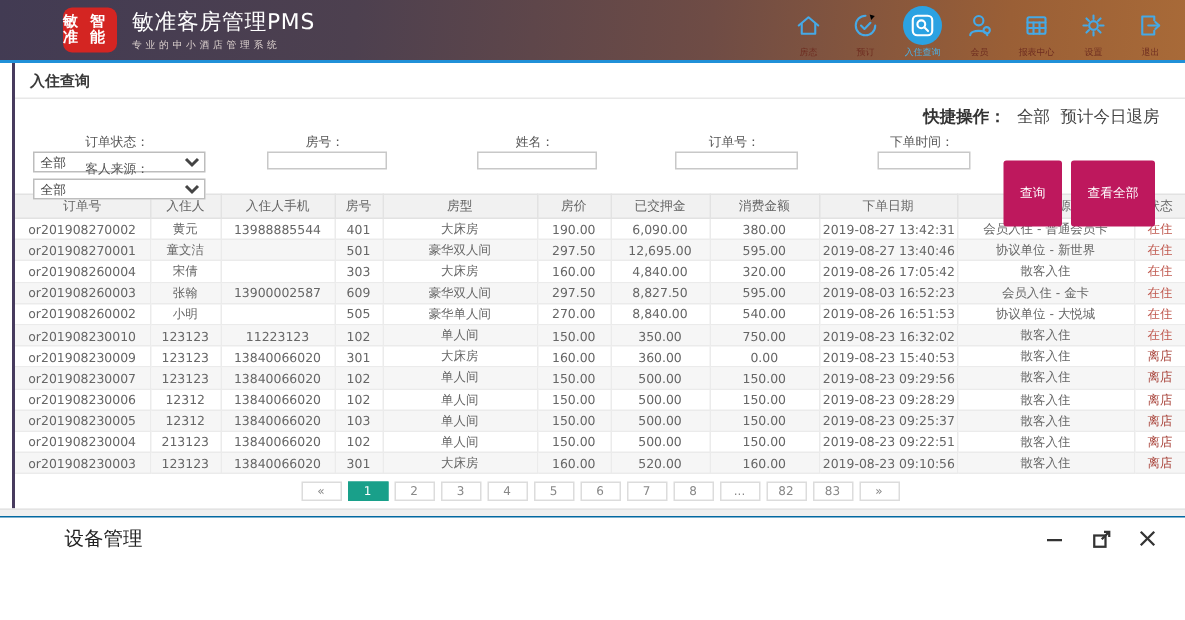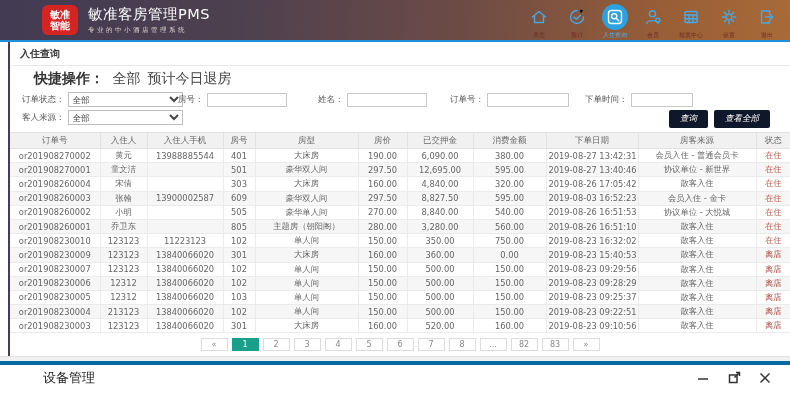--- a/index.html
+++ b/index.html
@@ -4,57 +4,57 @@
 <style>
   * { margin:0; padding:0; box-sizing:border-box; }
   html,body { width:790px; height:413px; overflow:hidden; background:#fff;
     font-family:"DejaVu Sans","Liberation Sans",sans-serif; }
 
   
   .header { height:42px; display:flex; align-items:center;
     border-bottom:2px solid #2090d8;
     background:linear-gradient(95deg,#423b53 0%,#4d404f 30%,#6f4c45 60%,#9a5f36 85%,#a86a38 100%); }
   .logo { width:36px; height:30px; background:#d42522; border-radius:6px; margin-left:42px;
-    display:flex; flex-direction:column; align-items:center; justify-content:center;
+    display:flex; align-items:center; justify-content:center;
     color:#fff; font-weight:bold; font-size:10px; line-height:1.15; flex:none; }
   .title-block { margin-left:10px; }
   .app-title { color:#fff; font-size:14.5px; letter-spacing:.5px; }
   .app-subtitle { color:#ddd2cf; font-size:6.5px; letter-spacing:2.5px; margin-top:2px; }
   .nav { margin-left:auto; display:flex; align-items:flex-start; padding-right:4px; }
   .nav-item { width:38px; display:flex; flex-direction:column; align-items:center;
     cursor:pointer; padding-top:3px; }
   .nav-icon { width:26px; height:26px; border-radius:50%; display:flex; align-items:center; justify-content:center; }
   .nav-icon svg { stroke:#45a9e6; fill:none; stroke-width:1.4; stroke-linecap:round; stroke-linejoin:round; }
   .nav-item.active .nav-icon { background:#2ba2e2; }
   .nav-item.active .nav-icon svg { stroke:#fff; }
   .nav-label { font-size:7px; color:#6e2c20; margin-top:0; white-space:nowrap; transform:scale(.85); }
   .nav-item.active .nav-label { color:#4ab2e8; }
 
   
   .main { margin-left:8px; border-left:2px solid #473b5e; background:#fff; }
   .tab-row { border-bottom:1px solid #e8e8e8; padding:5px 0 4px 10px;
     font-size:10px; color:#3a3a3a; font-weight:bold; }
-  .quick-row { padding:4px 24px 1px; font-size:14px; color:#333; }
+  .quick-row { padding:4px 10px 1px; font-size:11px; color:#333;text-align:right; }
   .quick-row .qlabel { font-weight:bold; margin-right:4px; }
   .quick-link { color:#444; margin-right:7px; cursor:pointer; }
 
   .filters { position:relative; padding:3px 0 4px; font-size:8.5px; color:#555; }
   .f-row { position:relative; height:16px; margin-bottom:2px; }
-  .fg { position:absolute; top:0; display:flex; align-items:center; height:15px; white-space:nowrap; }
+  .fg { position:absolute; top:0; display:flex; align-items:center; height:15px; white-space:nowrap;flex-direction:column; }
   .fg label { margin-right:3px; }
   .fg select { width:115px; height:15px; font-size:8.5px; color:#444;
     border:1px solid #bdbdbd; background:#fff; }
   .fg input { height:14px; border:1px solid #c8c8c8; font-size:8.5px; padding:0 3px; color:#444; }
   .in-80 { width:80px; } .in-82 { width:82px; } .in-62 { width:62px; }
   #fg-status,#fg-source { left:12px; }
   #fg-room { left:168px; } #fg-name { left:308px; }
   #fg-orderno { left:440px; } #fg-time { left:575px; }
   .btns { position:absolute; right:20px; top:0; display:flex; gap:6px; }
-  .btn { background:#0f172a; color:#fff; border:none; font-size:8.5px;
-    padding:3px 11px; border-radius:2px; cursor:pointer;font-style:italic; }
+  .btn { background:#be185d; color:#fff; border:none; font-size:8.5px;
+    padding:16px 11px; border-radius:2px; cursor:pointer; }
 
   
   table { width:100%; border-collapse:collapse; table-layout:fixed; }
   thead th { background:#f1f1f1; font-weight:normal; color:#666; font-size:8.5px;
     height:16px; border:1px solid #e2e2e2; border-left:none; padding:0; }
   thead th:last-child { border-right:none; }
   td { text-align:center; font-size:8.3px; color:#666; height:14.2px;
     padding:0 2px; border:1px solid #ebebeb; border-left:none; white-space:nowrap; overflow:hidden; }
   td:last-child { border-right:none; }
   tbody tr:nth-child(even) { background:#f6f6f6; }
@@ -63,21 +63,21 @@
 
   
   .pagination { display:flex; justify-content:center; gap:4px; padding:5px 0 5px; }
   .page { min-width:27px; height:13px; line-height:12px; text-align:center;
     border:1px solid #dcdcdc; color:#888; font-size:8px; background:#fff; cursor:pointer; }
   .page.active { background:#19a08a; border-color:#19a08a; color:#fff; }
 
   .strip { height:5px; background:#f0f0f0; border-top:1px solid #e3e3e3; }
 
   
-  .footer { height:29px; background:#fff; display:flex; align-items:center; border-top:4px solid #0369a1; }
+  .footer { height:29px; background:#fff; display:flex; align-items:center; border-top:1px solid #0369a1; }
   .footer-title { margin-left:43px; font-size:13px; color:#222; }
   .win-controls { margin-left:auto; margin-right:18px; display:flex; align-items:center; gap:17px; }
   .win-btn { width:14px; height:14px; display:flex; align-items:center; justify-content:center; cursor:pointer; }
   .win-btn svg { stroke:#333; fill:none; stroke-width:1.5; }
 </style>
 </head>
 <body>
 
 <div class="header">
   <div class="logo">
@@ -298,33 +298,20 @@
           <td>505</td>
           <td>豪华单人间</td>
           <td>270.00</td>
           <td>8,840.00</td>
           <td>540.00</td>
           <td>2019-08-26 16:51:53</td>
           <td>协议单位 - 大悦城</td>
           <td class="st in">在住</td>
         </tr>
         <tr>
-          <td>or201908260001</td>
-          <td>乔卫东</td>
-          <td></td>
-          <td>805</td>
-          <td>主题房（朝阳阁）</td>
-          <td>280.00</td>
-          <td>3,280.00</td>
-          <td>560.00</td>
-          <td>2019-08-26 16:51:10</td>
-          <td>散客入住</td>
-          <td class="st in">在住</td>
-        </tr>
-        <tr>
           <td>or201908230010</td>
           <td>123123</td>
           <td>11223123</td>
           <td>102</td>
           <td>单人间</td>
           <td>150.00</td>
           <td>350.00</td>
           <td>750.00</td>
           <td>2019-08-23 16:32:02</td>
           <td>散客入住</td>

